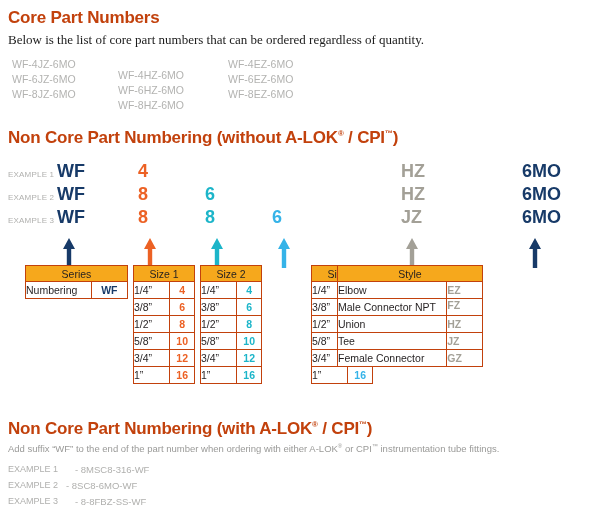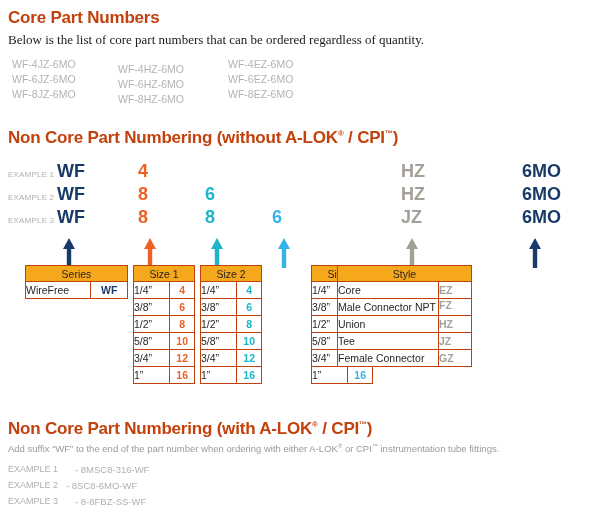--- a/index.html
+++ b/index.html
@@ -140,21 +140,21 @@
 
 <div class="section-heading" style="left:8px; top:8px;">Core Part Numbers</div>
 
 <div class="intro-serif" style="left:8px; top:32px;">Below is the list of core part numbers that can be ordered regardless of quantity.</div>
 
 <div class="core-col" style="left:12px; top:57px;">
   <div>WF-4JZ-6MO</div>
   <div>WF-6JZ-6MO</div>
   <div>WF-8JZ-6MO</div>
 </div>
-<div class="core-col" style="left:118px; top:62px;">
+<div class="core-col" style="left:118px; top:68px;">
   <div>WF-4HZ-6MO</div>
   <div>WF-6HZ-6MO</div>
   <div>WF-8HZ-6MO</div>
 </div>
 <div class="core-col" style="left:228px; top:57px;">
   <div>WF-4EZ-6MO</div>
   <div>WF-6EZ-6MO</div>
   <div>WF-8EZ-6MO</div>
 </div>
 
@@ -216,21 +216,21 @@
       <path d="M7 0 L13 11 L9.2 11 L9.2 30 L4.8 30 L4.8 11 L1 11 Z" fill="#173a68"></path>
     </svg>
 </div>
 
 <table class="tbl" style="left:25px; top:265px; width:103px;">
   <tbody>
       <tr>
     <th colspan="2">Series</th>
   </tr>
   <tr>
-    <td class="cell-l" style="width:66px;">WireFree</td>
+    <td class="cell-l" style="width:66px;">Numbering</td>
     <td class="code-navy" style="width:37px;">WF</td>
   </tr>
 </tbody>
   </table>
 
 <table class="tbl" style="left:133px; top:265px; width:62px;">
   <tbody>
       <tr>
     <th colspan="2">Size 1</th>
   </tr>
@@ -318,27 +318,27 @@
         <td class="cell-l">3/4”</td>
         <td class="code-blue">12</td>
       </tr>
   <tr>
         <td class="cell-l">1”</td>
         <td class="code-blue">16</td>
       </tr>
 </tbody>
   </table>
 
-<table class="tbl" style="left:337px; top:265px; width:135px;">
+<table class="tbl" style="left:337px; top:265px; width:146px;">
   <tbody>
       <tr>
     <th colspan="2">Style</th>
   </tr>
   <tr>
-        <td class="cell-l" style="width:110px;">Core</td>
+        <td class="cell-l" style="width:110px;">Elbow</td>
         <td class="code-gray" style="width:36px;">EZ</td>
       </tr>
   <tr>
         <td class="cell-l twoline">Male Connector NPT</td>
         <td class="code-gray twoline-code">FZ</td>
       </tr>
   <tr>
         <td class="cell-l">Union</td>
         <td class="code-gray">HZ</td>
       </tr>

